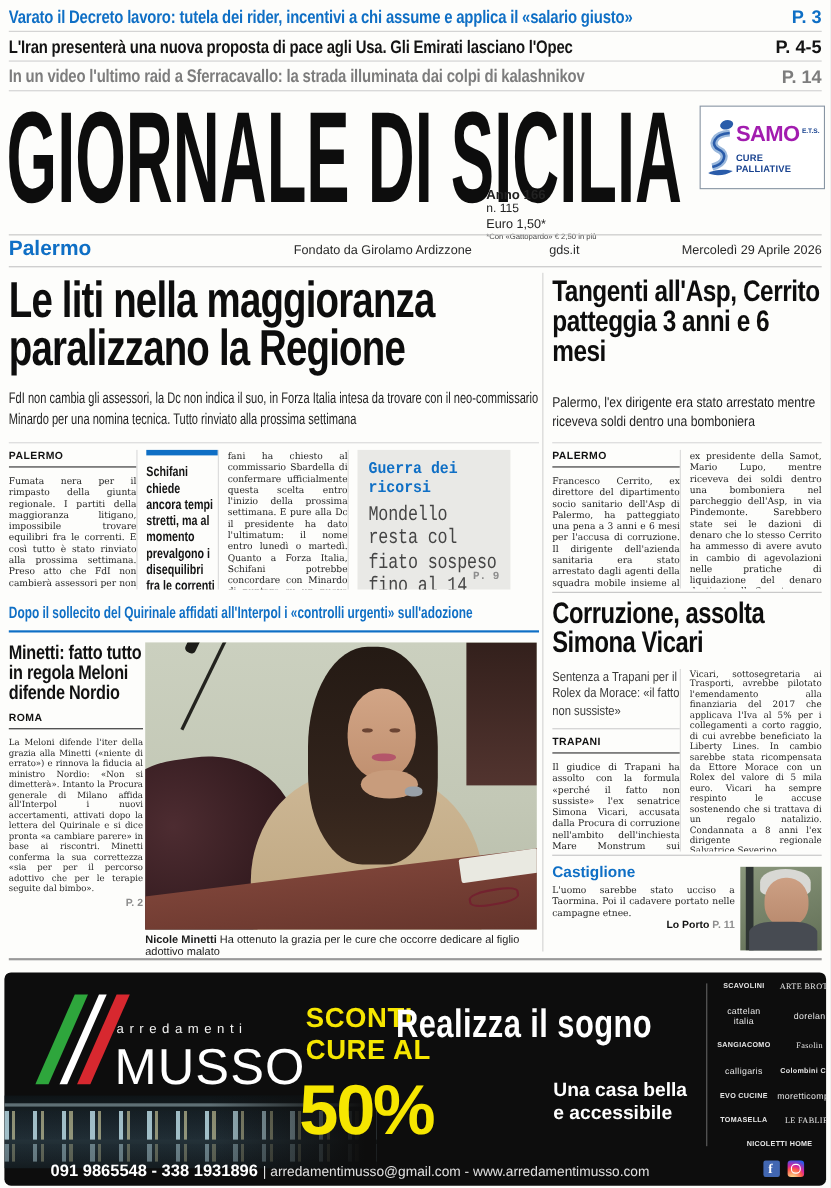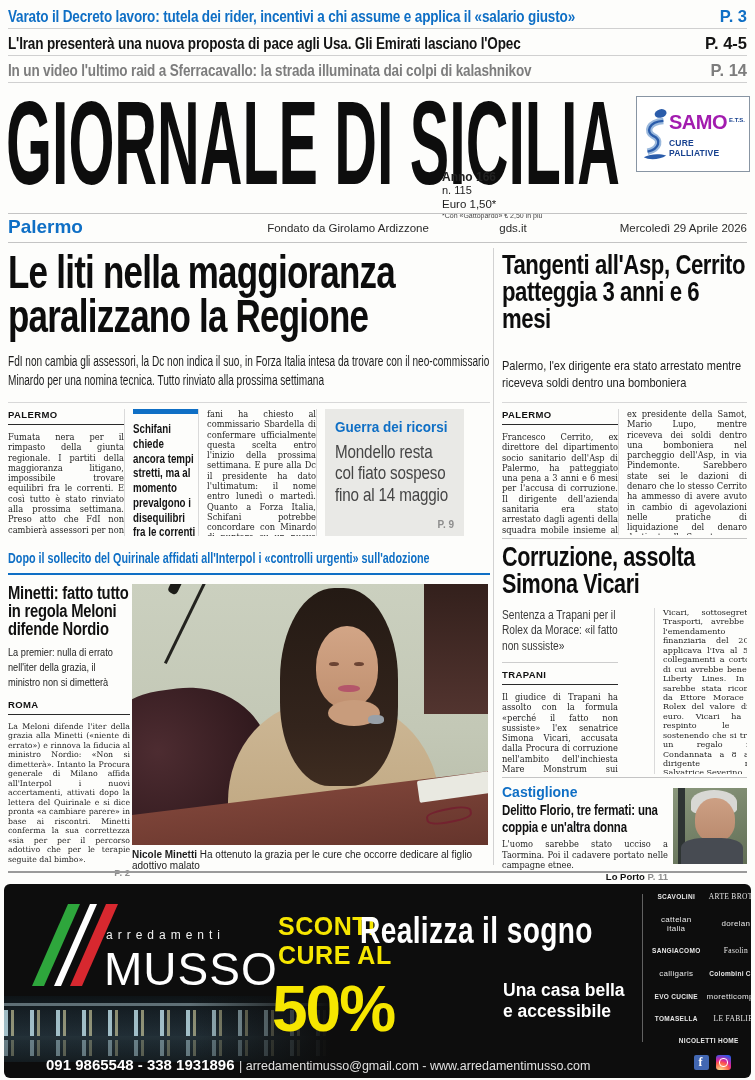--- a/index.html
+++ b/index.html
@@ -33,21 +33,21 @@
   .h-lead{font-weight:bold;font-size:46px;line-height:.96;letter-spacing:-1px;color:#0d0d0d;}
   .h-right{font-weight:bold;font-size:27px;line-height:1.0;letter-spacing:-.5px;color:#0d0d0d;}
   .deck{color:#1d1d1d;}
 
   
   .cols{display:grid;grid-template-columns:116px 74px 118px 148px;box-sizing:border-box;}
   .cols>div{padding-left:8px;border-left:1px solid #dadada;position:relative;}
   .cols>div:first-child{padding-left:0;border-left:none;}
   .qbar{height:5px;background:#0f6fc5;margin-bottom:8px;}
   .quote{font-weight:bold;font-size:12.5px;line-height:1.18;color:#141414;}
-  .gbox{background:#e9e9e6;height:128px;box-sizing:border-box;padding:9px 10px;position:relative;}
+  .gbox{background:#e9e9e6;height:128px;box-sizing:border-box;padding:9px 10px;position:relative;font-family:Liberation Mono, monospace;}
   .gbox .bk{font-weight:bold;font-size:15px;color:#0f6fc5;margin-bottom:6px;}
   .gbox .bt{font-size:19px;line-height:1.12;color:#454545;letter-spacing:-.2px;}
   .gbox .bp{position:absolute;right:10px;bottom:7px;font-weight:bold;font-size:10px;color:#8d8d8d;}
 
   .strip{font-weight:bold;font-size:15px;color:#0f6fc5;border-bottom:2px solid #0f6fc5;padding-bottom:7px;}
 
   
   .photo{overflow:hidden;position:relative;background:linear-gradient(180deg,#cbd0bf 0%,#c3c8b6 55%,#b6bba8 100%);}
   .photo div{position:absolute;}
   .cast-photo{overflow:hidden;position:relative;background:linear-gradient(160deg,#8a977c,#616e55);}
@@ -191,23 +191,20 @@
   </div>
 
   <div class="abs strip" style="left:8px;top:549px;width:482px;">
     <span class="cx72">Dopo il sollecito del Quirinale affidati all'Interpol i «controlli urgenti» sull'adozione</span>
   </div>
 
   <div class="abs" style="left:8px;top:584px;width:122px;">
     <div style="font-weight:bold;font-size:18px;line-height:1.0;letter-spacing:-.3px;">
       <span class="cx82">Minetti: fatto tutto in regola Meloni difende Nordio</span>
     </div>
-    <div class="deck" style="font-size:11.5px;line-height:1.3;margin-top:7px;">
-      <span class="cx80">La premier: nulla di errato nell'iter della grazia, il ministro non si dimetterà</span>
-    </div>
     <div class="kicker" style="margin-top:9px;">ROMA</div>
     <div class="serif" style="font-size:7.8px;line-height:1.22;">La Meloni difende l'iter della grazia alla Minetti («niente di errato») e rinnova la fiducia al ministro Nordio: «Non si dimetterà». Intanto la Procura generale di Milano affida all'Interpol i nuovi accertamenti, attivati dopo la lettera del Quirinale e si dice pronta «a cambiare parere» in base ai riscontri. Minetti conferma la sua correttezza «sia per per il percorso adottivo che per le terapie seguite dal bimbo».</div>
     <div class="byline" style="margin-top:3px;"><span class="pg">P. 2</span></div>
   </div>
 
   <div class="abs photo" style="left:132px;top:584px;width:356px;height:261px;">
     <div style="left:52px;top:-8px;width:3px;height:92px;background:#23231f;transform:rotate(26deg);" aria-hidden="true"></div>
     <div style="left:38px;top:-6px;width:10px;height:16px;background:#1c1c18;border-radius:4px;transform:rotate(26deg);" aria-hidden="true"></div>
     <div style="left:-45px;top:105px;width:185px;height:170px;background:radial-gradient(circle at 40% 35%,#4d2c31,#2f181c 70%);border-radius:45%;transform:rotate(-8deg);" aria-hidden="true"></div>
     <div style="left:292px;top:0;width:64px;height:130px;background:linear-gradient(180deg,#33201c,#52342f);" aria-hidden="true"></div>
@@ -247,41 +244,38 @@
     </div>
   </div>
 
   <div class="abs" style="left:502px;top:538px;width:245px;height:1px;background:#c4c4c4;"></div>
 
   <div class="abs" style="left:502px;top:544px;width:245px;">
     <div class="h-right">
         <span class="cx80">Corruzione, assolta Simona Vicari</span>
       </div>
   </div>
-  <div class="abs" style="left:502px;top:608px;width:245px;height:166px;display:grid;grid-template-columns:116px 129px;overflow:hidden;gap:36px;">
+  <div class="abs" style="left:502px;top:608px;width:245px;height:166px;display:grid;grid-template-columns:116px 129px;overflow:hidden;">
     <div>
       <div class="deck" style="font-size:12px;line-height:1.28;color:#3a3a3a;">
         <span class="cx85">Sentenza a Trapani per il Rolex da Morace: «il fatto non sussiste»</span>
       </div>
       <div class="kicker" style="margin-top:8px;border-top:1px solid #cdcdcd;padding-top:6px;">TRAPANI</div>
       <div class="serif">Il giudice di Trapani ha assolto con la formula «perché il fatto non sussiste» l'ex senatrice Simona Vicari, accusata dalla Procura di corruzione nell'ambito dell'inchiesta Mare Monstrum sui contributi pubblici ai collegamenti navali. Secondo il pm,</div>
     </div>
     <div style="border-left:1px solid #dadada;padding-left:8px;position:relative;">
       <div class="serif" style="font-size:8px;line-height:1.18;">Vicari, sottosegretaria ai Trasporti, avrebbe pilotato l'emendamento alla finanziaria del 2017 che applicava l'Iva al 5% per i collegamenti a corto raggio, di cui avrebbe beneficiato la Liberty Lines. In cambio sarebbe stata ricompensata da Ettore Morace con un Rolex del valore di 5 mila euro. Vicari ha sempre respinto le accuse sostenendo che si trattava di un regalo natalizio. Condannata a 8 anni l'ex dirigente regionale Salvatrice Severino.</div>
 
     </div>
   </div>
 
   <div class="abs" style="left:502px;top:777px;width:245px;height:1px;background:#c4c4c4;"></div>
 
   <div class="abs" style="left:502px;top:784px;width:245px;height:82px;">
     <div class="blue" style="font-weight:bold;font-size:14px;">Castiglione</div>
-    <div style="font-weight:bold;font-size:15.5px;line-height:1.08;letter-spacing:-.2px;width:168px;margin-top:2px;">
-      <span style="display:block;width:135.1%;transform:scaleX(.74);transform-origin:0 0;">Delitto Florio, tre fermati: una coppia e un'altra donna</span>
-    </div>
     <div class="serif" style="width:166px;margin-top:4px;">L'uomo sarebbe stato ucciso a Taormina. Poi il cadavere portato nelle campagne etnee.</div>
     <div class="byline" style="width:166px;margin-top:1px;">
       <span>Lo Porto</span> <span class="pg">P. 11</span>
     </div>
     <div class="cast-photo" style="position:absolute;right:0;top:4px;width:74px;height:76px;">
       <div style="left:5px;top:0;width:7px;height:76px;background:#2e3433;" aria-hidden="true"></div>
       <div style="left:18px;top:2px;width:46px;height:24px;background:#d8d8d4;border-radius:50% 50% 20% 20%;" aria-hidden="true"></div>
       <div style="left:22px;top:10px;width:40px;height:44px;background:linear-gradient(180deg,#cda084,#b98a6e);border-radius:48% 48% 44% 44%;" aria-hidden="true"></div>
       <div style="left:8px;top:50px;width:62px;height:28px;background:#474b52;border-radius:35% 35% 0 0;" aria-hidden="true"></div>
     </div>

